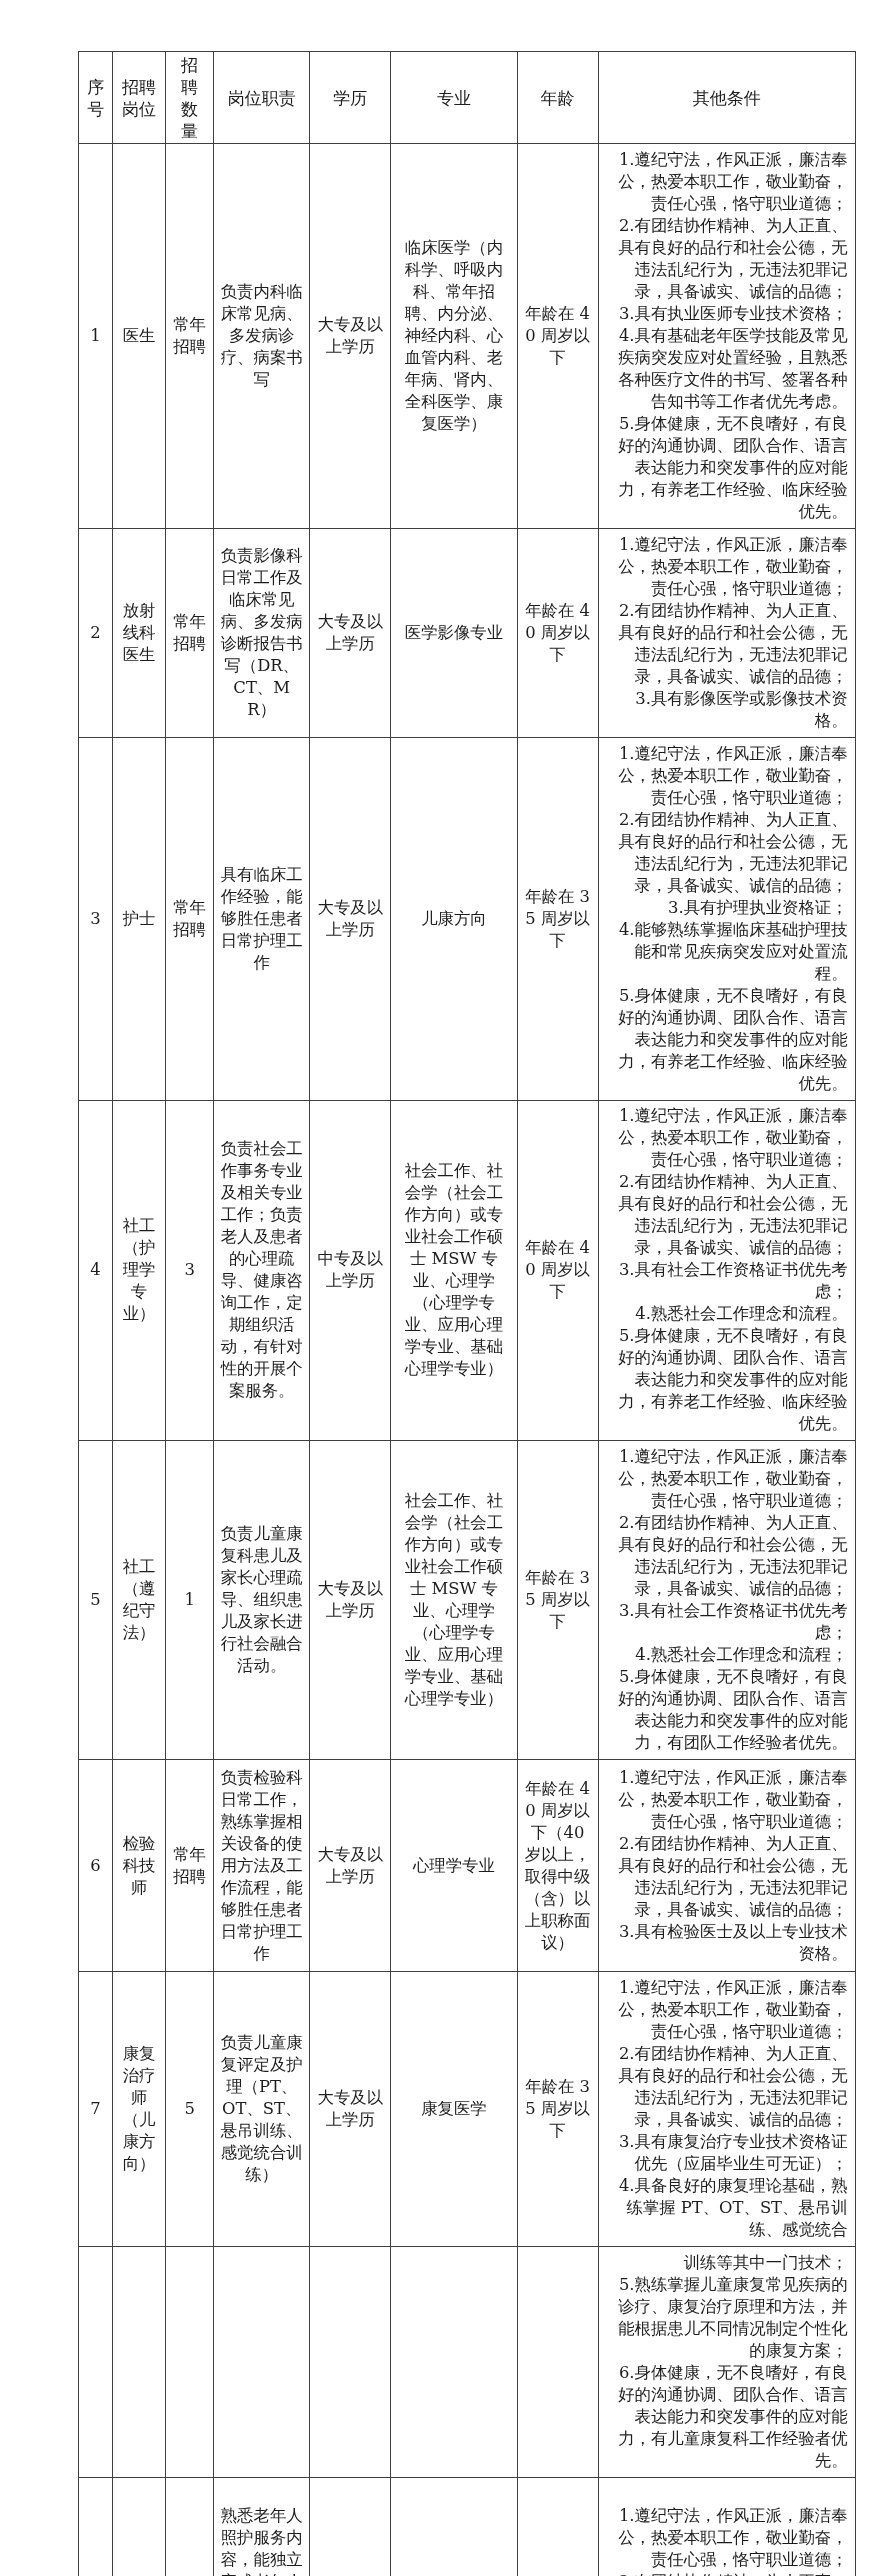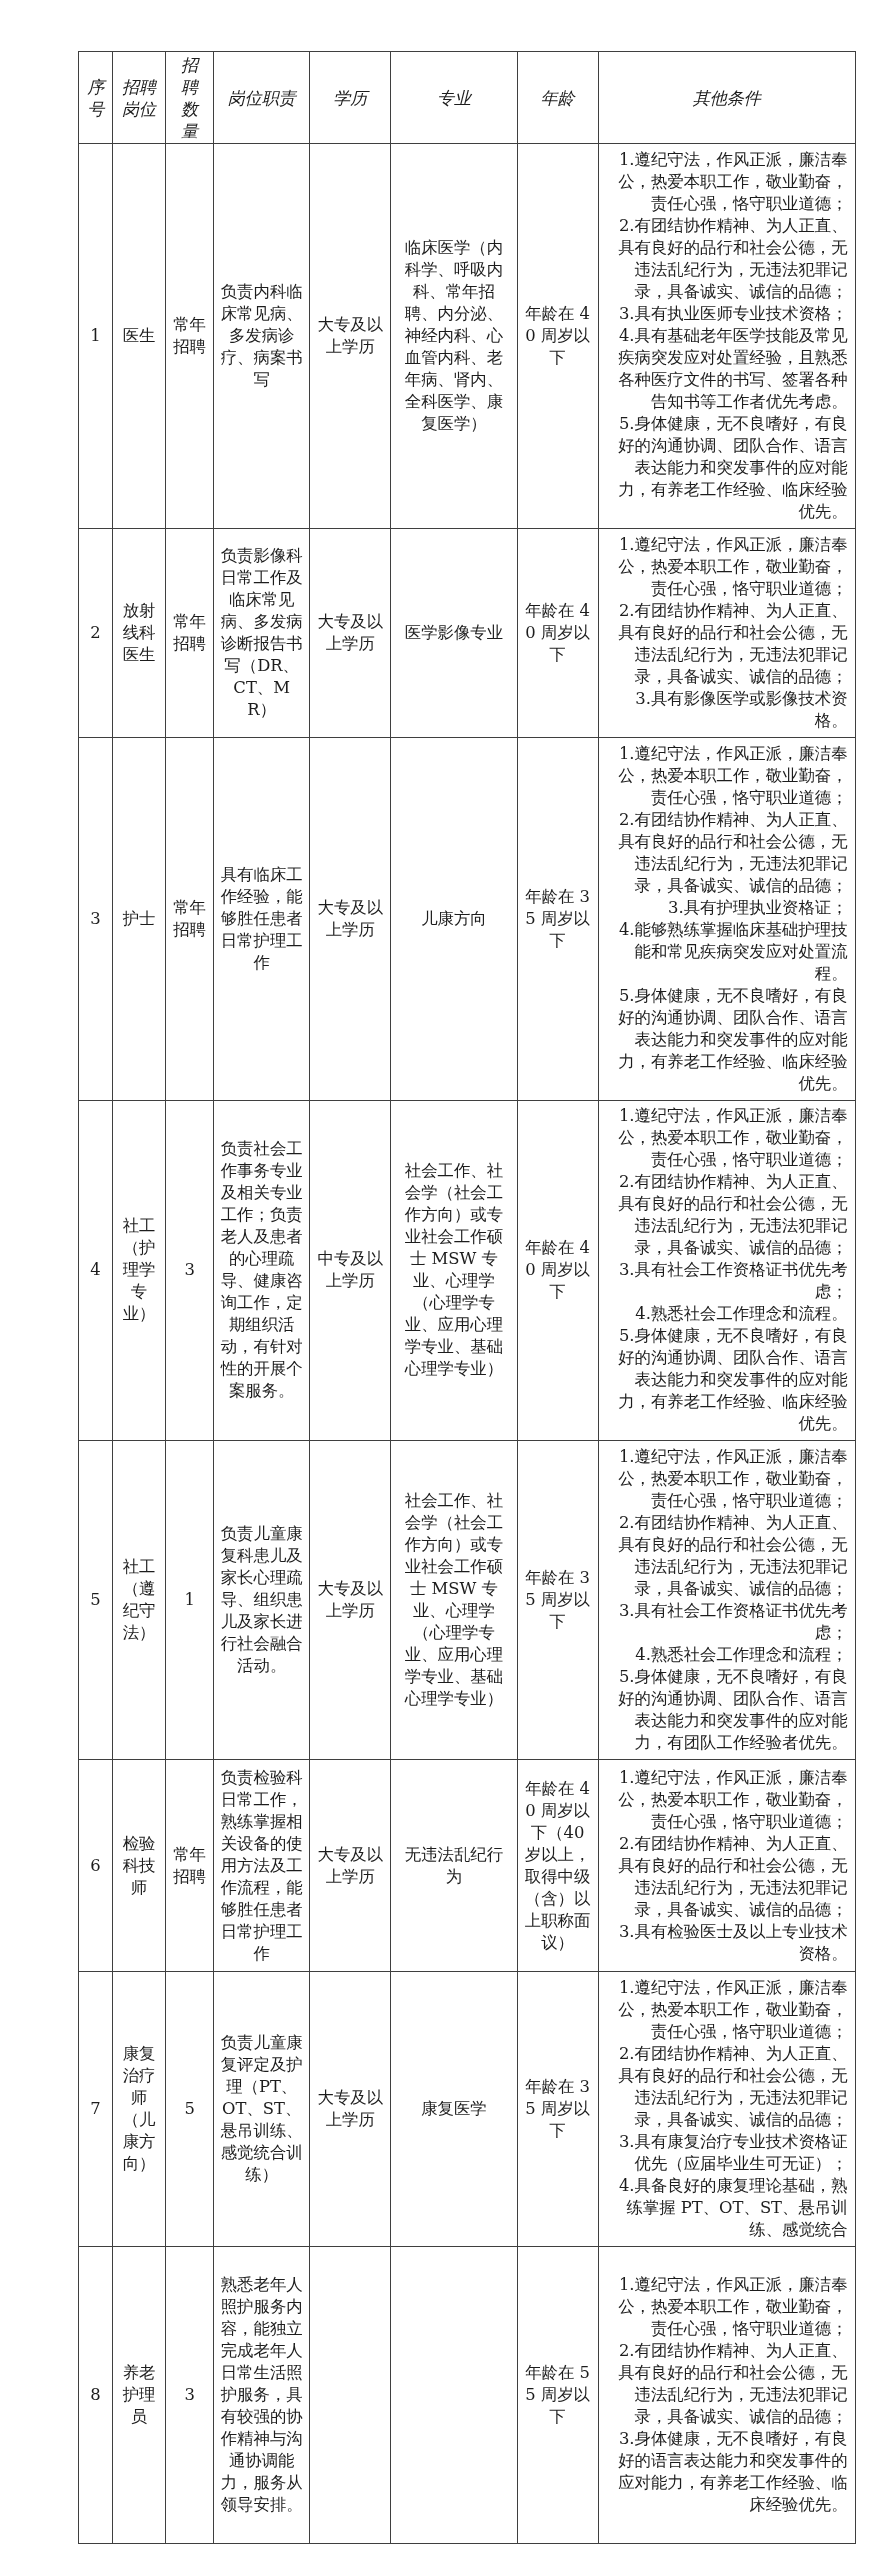--- a/index.html
+++ b/index.html
@@ -23,21 +23,20 @@
     vertical-align:middle;
     text-align:center;
     word-break:break-all;
     overflow-wrap:anywhere;
     padding:1.6px 3.3px;
   }
   thead th{
     font-size:17px;
     padding:1.6px 8.2px;
     height:43px;
-    font-style:italic;
   }
   td.seq{padding:1.6px 1.6px;}
   td.duties{padding:3.3px 5.7px;margin-left:40px;}
   td.major{padding:3.3px 6.6px;}
   td.education,td.age{padding:3.3px 4.9px;}
   td.other{
     text-align:right;
     vertical-align:middle;
     padding:4.9px 7.4px;
     white-space:pre-line;
@@ -138,38 +137,50 @@
 3.具有社会工作资格证书优先考虑；
 4.熟悉社会工作理念和流程；
 5.身体健康，无不良嗜好，有良好的沟通协调、团队合作、语言表达能力和突发事件的应对能力，有团队工作经验者优先。</td>
         </tr>
         <tr style="height: 212px;">
           <td class="seq">6</td>
           <td class="position">检验科技师</td>
           <td class="count">常年招聘</td>
           <td class="duties">负责检验科日常工作，熟练掌握相关设备的使用方法及工作流程，能够胜任患者日常护理工作</td>
           <td class="education">大专及以上学历</td>
-          <td class="major">无违法乱纪行为</td>
+          <td class="major">心理学专业</td>
           <td class="age">年龄在 40 周岁以下（40 岁以上，取得中级（含）以上职称面议）</td>
           <td class="other">1.遵纪守法，作风正派，廉洁奉公，热爱本职工作，敬业勤奋，责任心强，恪守职业道德；
 2.有团结协作精神、为人正直、具有良好的品行和社会公德，无违法乱纪行为，无违法犯罪记录，具备诚实、诚信的品德；
 3.具有检验医士及以上专业技术资格。</td>
         </tr>
         <tr style="height: 256px;">
           <td class="seq">7</td>
           <td class="position">康复治疗师（儿康方向）</td>
           <td class="count">5</td>
           <td class="duties">负责儿童康复评定及护理（PT、OT、ST、悬吊训练、感觉统合训练）</td>
           <td class="education">大专及以上学历</td>
           <td class="major">康复医学</td>
           <td class="age">年龄在 35 周岁以下</td>
           <td class="other">1.遵纪守法，作风正派，廉洁奉公，热爱本职工作，敬业勤奋，责任心强，恪守职业道德；
 2.有团结协作精神、为人正直、具有良好的品行和社会公德，无违法乱纪行为，无违法犯罪记录，具备诚实、诚信的品德；
 3.具有康复治疗专业技术资格证优先（应届毕业生可无证）；
 4.具备良好的康复理论基础，熟练掌握 PT、OT、ST、悬吊训练、感觉统合</td>
+        </tr>
+        <tr style="height: 212px;">
+          <td class="seq"></td>
+          <td class="position"></td>
+          <td class="count"></td>
+          <td class="duties"></td>
+          <td class="education"></td>
+          <td class="major"></td>
+          <td class="age"></td>
+          <td class="other">训练等其中一门技术；
+5.熟练掌握儿童康复常见疾病的诊疗、康复治疗原理和方法，并能根据患儿不同情况制定个性化的康复方案；
+6.身体健康，无不良嗜好，有良好的沟通协调、团队合作、语言表达能力和突发事件的应对能力，有儿童康复科工作经验者优先。</td>
         </tr>
         <tr style="height: 297px;">
           <td class="seq">8</td>
           <td class="position">养老护理员</td>
           <td class="count">3</td>
           <td class="duties">熟悉老年人照护服务内容，能独立完成老年人日常生活照护服务，具有较强的协作精神与沟通协调能力，服务从领导安排。</td>
           <td class="education"></td>
           <td class="major"></td>
           <td class="age">年龄在 55 周岁以下</td>
           <td class="other">1.遵纪守法，作风正派，廉洁奉公，热爱本职工作，敬业勤奋，责任心强，恪守职业道德；

